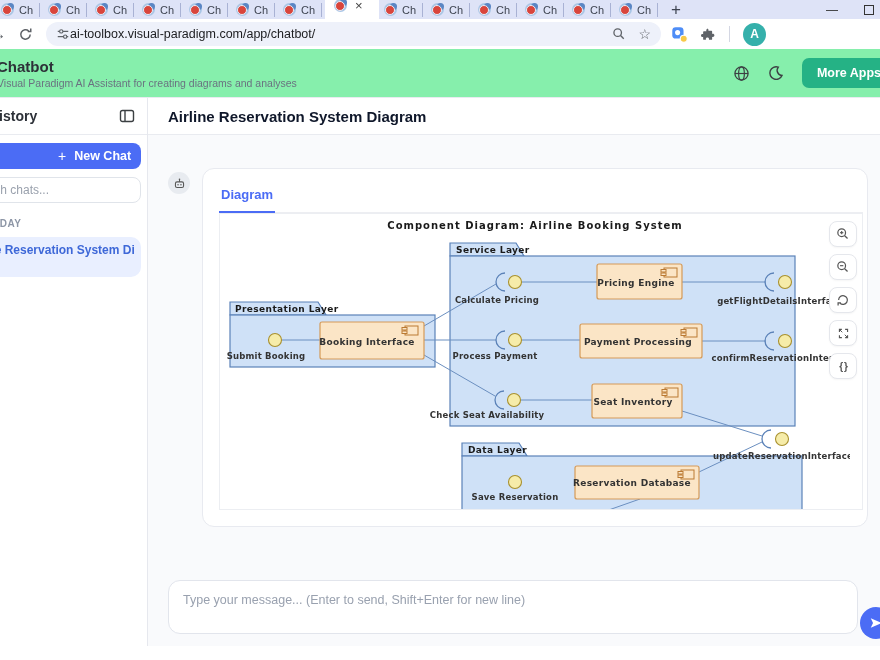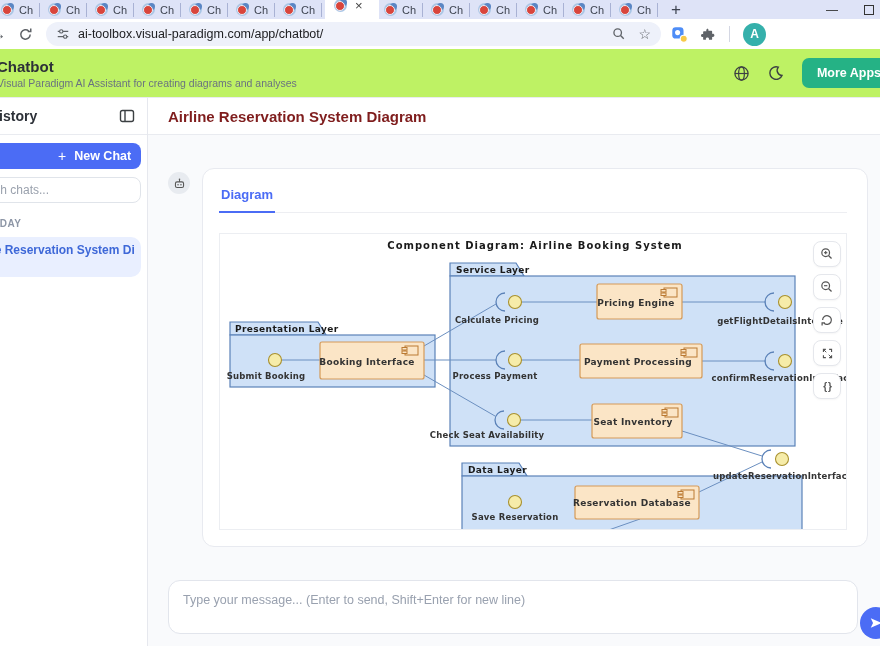--- a/index.html
+++ b/index.html
@@ -25,32 +25,32 @@
   .newtab-btn { font-size:17px; color:#3d4350; margin-left:10px; line-height:1; }
   .win-controls { margin-left:auto; display:flex; align-items:center; gap:26px; padding-right:6px; }
   .win-min { font-size:12px; color:#333; }
   .win-max { width:10px; height:10px; border:1.2px solid #333; flex:none; }
 
   .toolbar { height:30px; background:#fff; display:flex; align-items:center; }
   .nav-fwd { width:12px; overflow:hidden; flex:none; }
   .nav-fwd span { display:inline-block; margin-left:-9px; font-size:15px; color:#5f6368; }
   .nav-btn { width:26px; display:flex; justify-content:center; flex:none; }
   .url-pill { height:24px; background:#eef1fa; border-radius:13px; flex:1; margin:0 10px 0 8px;
-              display:flex; align-items:center; padding:0 10px; gap:8px; max-width:615px; }
+              display:flex; align-items:center; padding:0 10px; gap:0; max-width:615px; }
   .url-text { font-size:12.5px; color:#202124; flex:1; }
   .pill-right { display:flex; align-items:center; gap:12px; }
   .star { font-size:14px; color:#5f6368; line-height:1; }
   .ext-cluster { display:flex; align-items:center; gap:13px; padding-right:0; }
   .toolbar-div { width:1px; height:16px; background:#d4d7e3; }
   .profile-avatar { width:23px; height:23px; border-radius:50%; background:#35b0ab; color:#fff;
                     font-size:12px; font-weight:bold; display:flex; align-items:center;
                     justify-content:center; flex:none; margin-right:-8px; }
 
   
-  .app-header { height:49px; background:#bef264; border-bottom:1px solid #e9ebf0; display:flex;
+  .app-header { height:49px; background:#86efac; border-bottom:1px solid #e9ebf0; display:flex;
                 align-items:center; padding-right:0; }
   .app-title-block { margin-left:-3px; }
   .app-title { font-size:15px; font-weight:bold; color:#2d3138; }
   .app-subtitle { font-size:10.5px; color:#6a7280; margin-top:2px; }
   .header-right { margin-left:auto; display:flex; align-items:center; gap:18px; margin-right:-16px; }
   .more-apps { background:#25b285; color:#fff; font-size:12.5px; font-weight:bold; border:none;
                border-radius:7px; padding:8px 15px; }
 
   
   .main-row { display:flex; height:548px; }
@@ -72,39 +72,39 @@
                 margin:15px 0 8px 0; text-indent:-15px; white-space:nowrap; }
   .sb-item { background:#e9efff; border-radius:10px; padding:6px 6px 6px 6px; margin-left:-14px;
              width:calc(100% + 14px); overflow:hidden; }
   .sb-item-title { font-size:12px; font-weight:bold; color:#3e68d8; white-space:nowrap;
                    text-indent:-28px; overflow:hidden; }
   .sb-item-time { font-size:10px; color:#808a9a; margin-top:3px; }
 
   .content { flex:1; display:flex; flex-direction:column; background:#f9fafc; min-width:0; }
   .content-header { height:37px; background:#fff; border-bottom:1px solid #e9ebf0; display:flex;
                     align-items:center; padding-left:20px; flex:none; }
-  .content-title { font-size:15px; font-weight:bold; color:#7f1d1d; }
+  .content-title { font-size:15px; font-weight:bold; color:#0f172a; }
   .chat-area { flex:1; overflow:hidden; padding-top:16px; }
   .msg-row { display:flex; align-items:flex-start; }
   .user-row { margin-left:30px; }
   .user-avatar { width:22px; height:22px; border-radius:50%; background:#4b6cf5; flex:none;
                  display:flex; align-items:center; justify-content:center; margin-top:2px; }
   .user-bubble { margin-left:8px; margin-right:-18px; background:#4b6cf5; color:#fff;
                  border-radius:12px; padding:11px 16px; font-size:13px; line-height:1.85; flex:1; }
   .bot-row { margin-top:17px; margin-left:20px; }
   .bot-avatar { width:22px; height:22px; border-radius:50%; background:#e8ebf0; flex:none;
                 display:flex; align-items:center; justify-content:center; margin-top:4px; }
   .card { margin-left:12px; margin-right:12px; background:#fff; border:1px solid #e8eaf0;
-          border-radius:12px; flex:1; padding:12px 20px 16px 16px; min-width:0; }
+          border-radius:12px; flex:1; padding:12px 4px 16px 16px; min-width:0; }
   .card-tabs { display:flex; gap:26px; border-bottom:1px solid #edeef2; }
   .card-tab { font-size:13px; padding:6px 2px 9px 2px; color:#4b5563; }
   .card-tab.active { color:#4b6cf5; font-weight:bold; border-bottom:2.5px solid #4b6cf5;
                      margin-bottom:-1px; }
   .canvas { position:relative; border:1px solid #eceef2; height:297px; overflow:hidden;
-            background:#fff;margin-top:20px; }
+            background:#fff; }
   .dg-controls { position:absolute; top:7px; right:5px; display:flex; flex-direction:column;
                  gap:7px; }
   .dg-btn { width:28px; height:26px; background:#fff; border:1px solid #e5e7ec; border-radius:8px;
             display:flex; align-items:center; justify-content:center; color:#555;
             box-shadow:0 1px 2px rgba(0,0,0,.04); }
   .dg-btn .braces { font-size:10px; font-weight:bold; color:#555; letter-spacing:-1px; }
 
   .input-bar { position:relative; height:75px; flex:none; padding:9px 0 0 20px; }
   .chat-input { width:690px; height:54px; border:1px solid #e2e5ec; border-radius:12px;
                 background:#fff; resize:none; outline:none; padding:12px 14px; font-size:12.5px;

